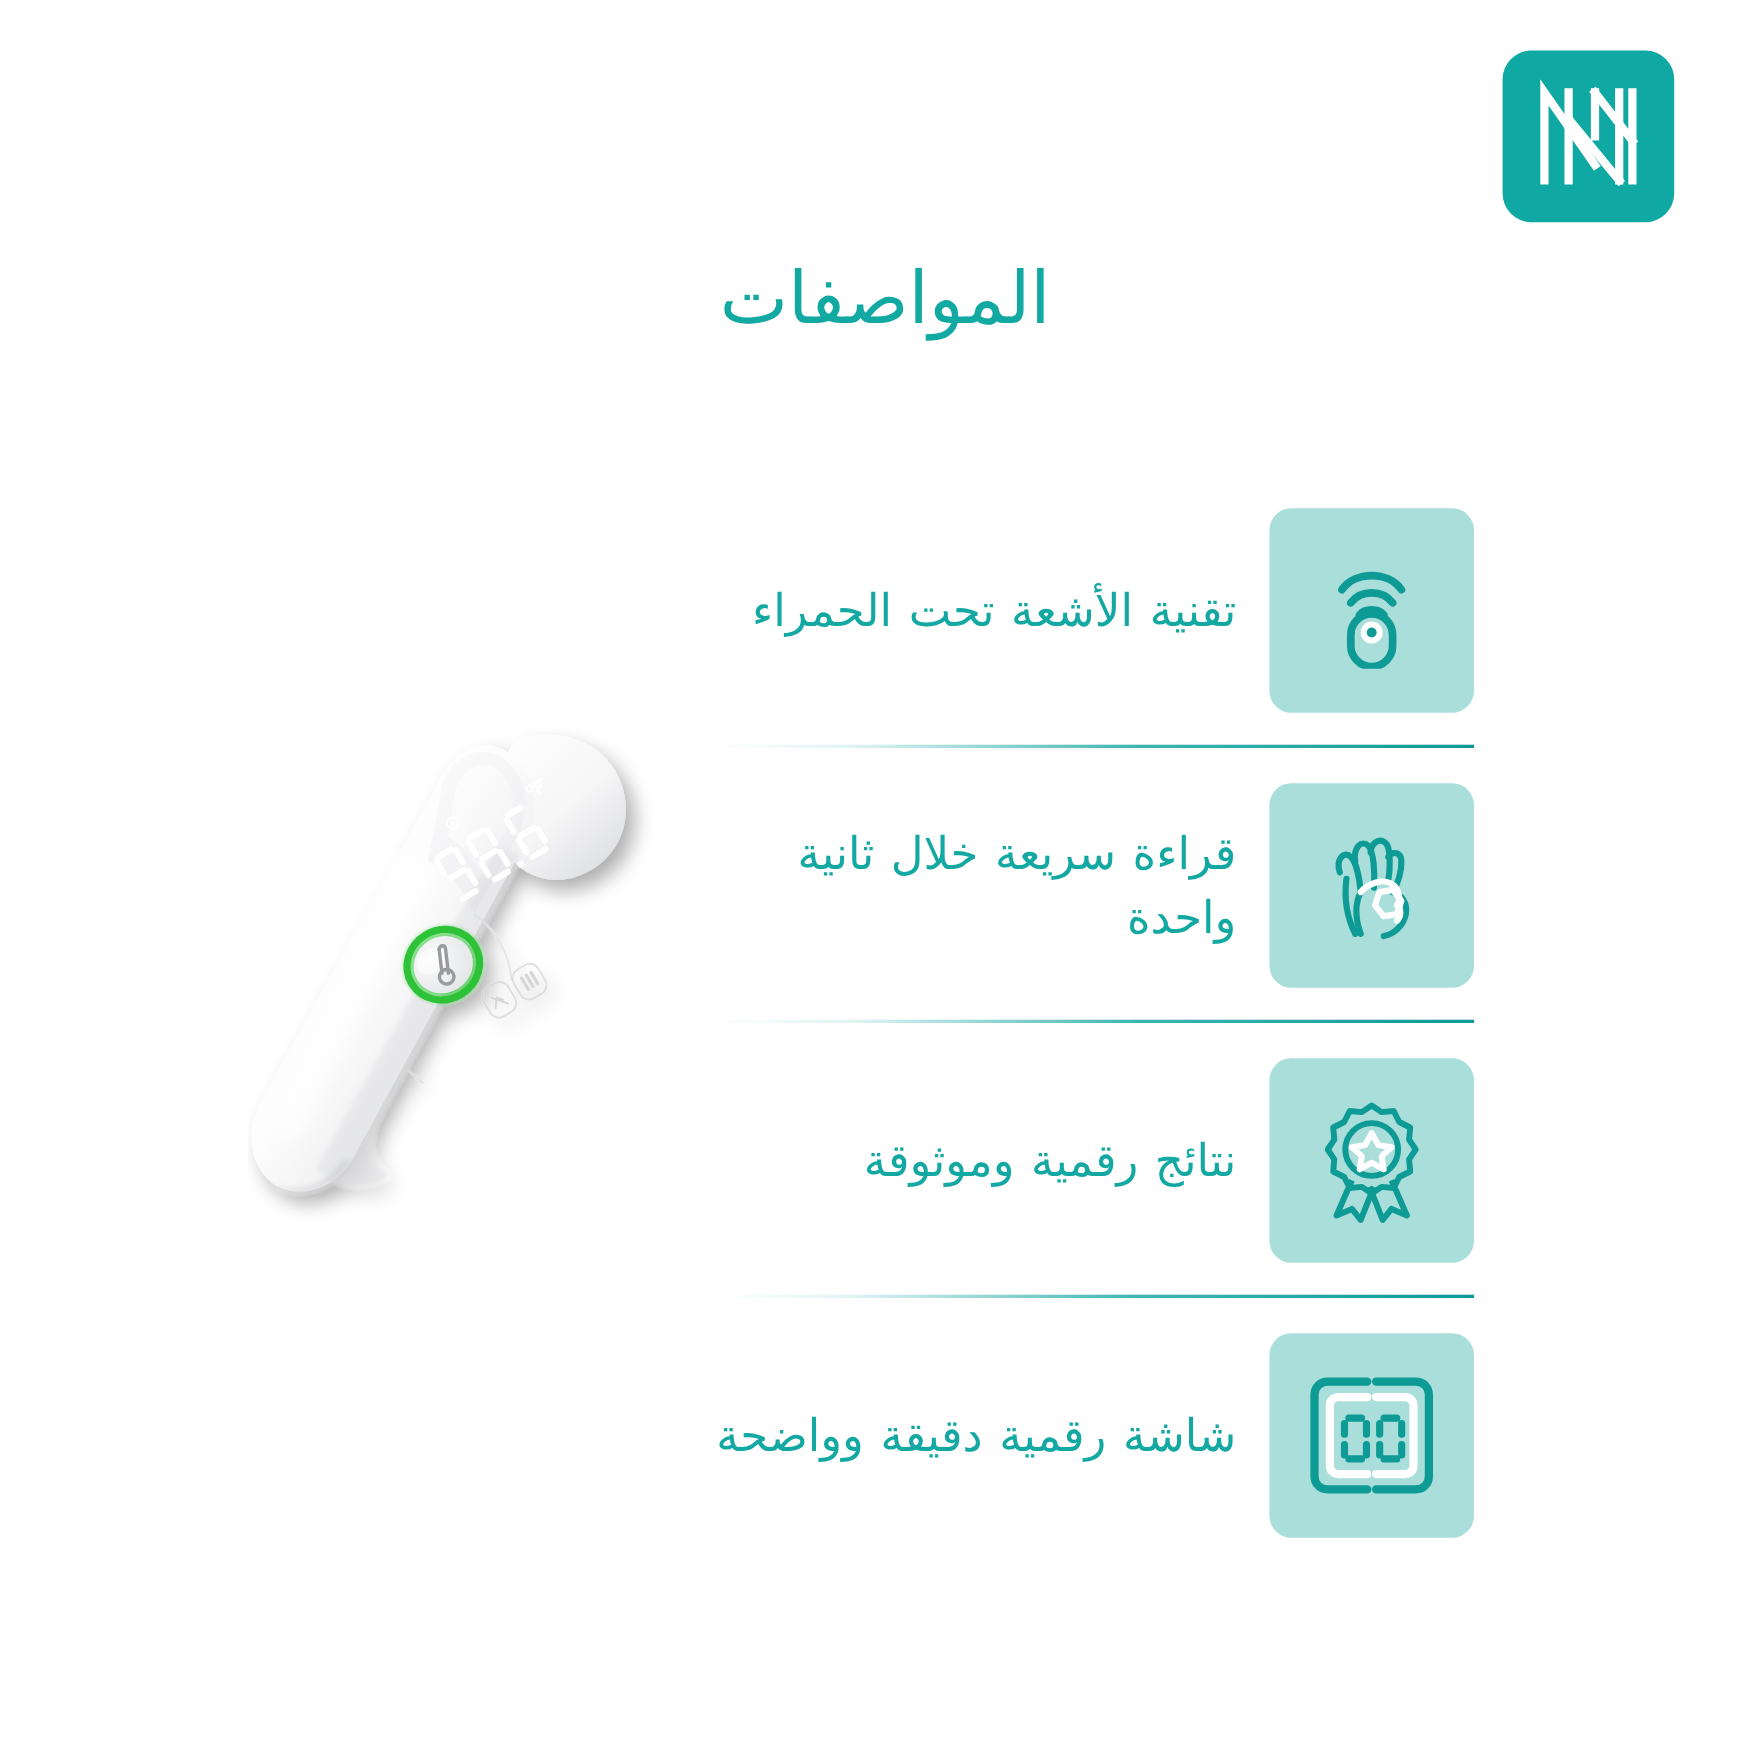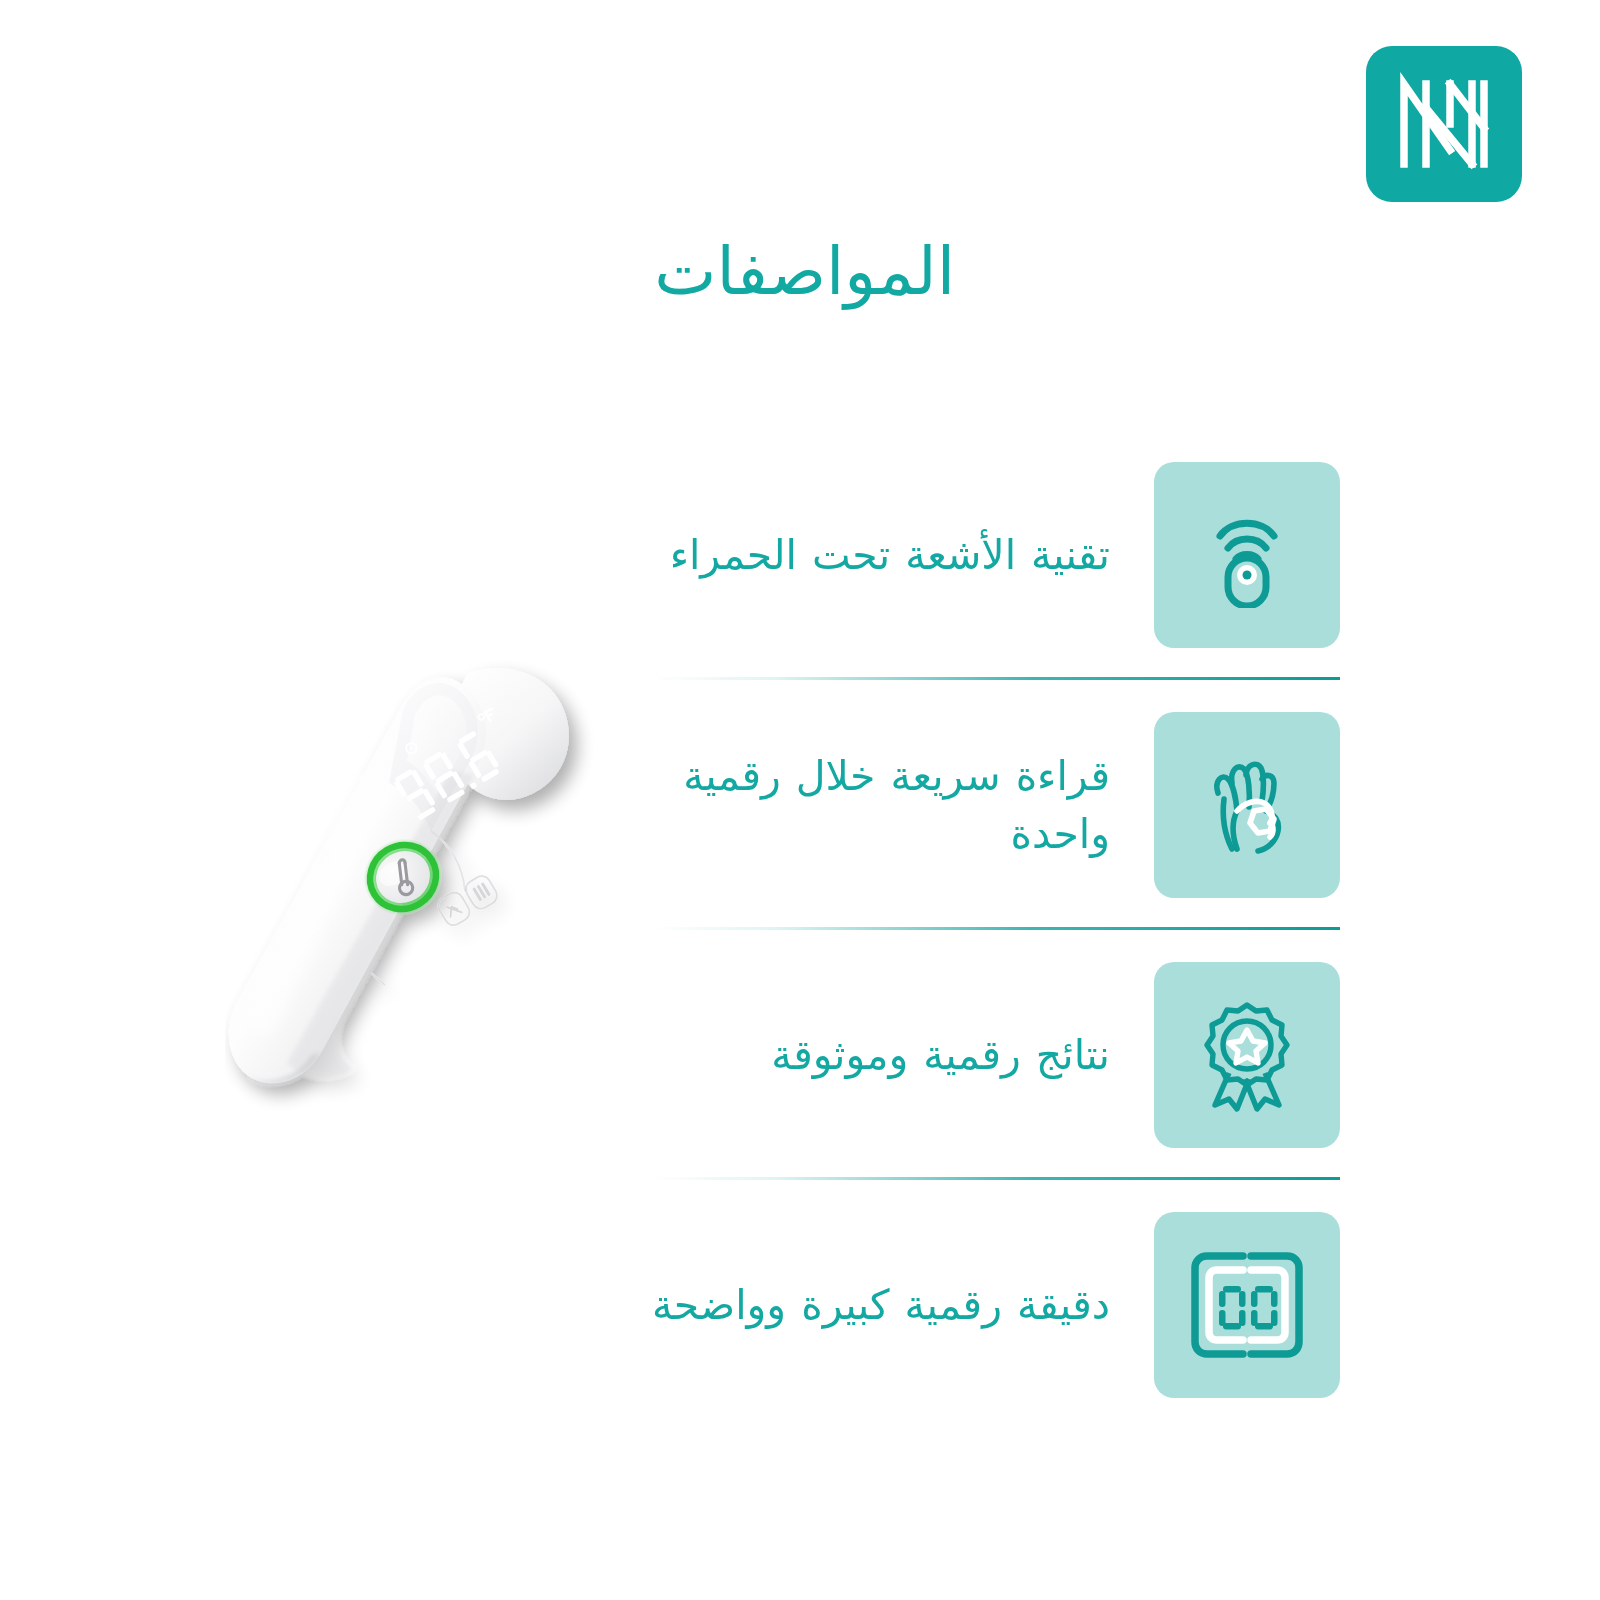--- a/index.html
+++ b/index.html
@@ -55,21 +55,21 @@
     width:186px;height:186px;
     border-radius:20px;
     background:#A9DEDB;
     display:flex;align-items:center;justify-content:center;
     margin-left:0;
   }
   .feature-icon-tile svg{display:block;}
   .feature-label{
     flex:1 1 auto;
     padding-left:6px;
-    padding-right:44px;
+    padding-right:30px;
     font-size:41px;
     color:#14A8A3;
     line-height:1.42;
     direction:rtl;
     word-spacing:2px;
   }
   .row-divider{
     position:absolute;
     bottom:0; right:0;
     width:686px;
@@ -311,21 +311,21 @@
             <path d="M74 62 C82 64 88 72 86 82 C84 92 76 100 66 102"></path>
           </g>
           <g stroke="#ffffff" stroke-width="5.6" stroke-linecap="round" stroke-linejoin="round" fill="none">
             <path d="M45 62 C52 54 64 50 72 54 C80 58 82 68 78 74"></path>
             <path d="M62 62 L74 60 L82 70 L78 82 L66 84 L58 74 Z"></path>
             <path d="M78 74 C82 78 82 84 78 88"></path>
           </g>
         </svg>
       </span>
     </div>
-    <div class="feature-label">قراءة سريعة خلال رقمية واحدة</div>
+    <div class="feature-label">قراءة سريعة خلال ثانية واحدة</div>
     <div class="row-divider"></div>
   </div>
 
   <div class="feature-row">
     <div class="feature-icon-tile">
       <span>
         <svg width="112" height="116" viewBox="0 0 112 116" fill="none">
 
           <g stroke="#0E9A95" stroke-width="5.4" stroke-linejoin="round" fill="none">
             <path d="M38 76 L24 108 L38 102 L46 112 L58 82"></path>
@@ -371,17 +371,17 @@
             <rect x="68" y="38" width="18" height="6.5" rx="3.2"></rect>
             <rect x="64" y="43" width="6.5" height="16" rx="3.2"></rect>
             <rect x="84" y="43" width="6.5" height="16" rx="3.2"></rect>
             <rect x="64" y="62" width="6.5" height="16" rx="3.2"></rect>
             <rect x="84" y="62" width="6.5" height="16" rx="3.2"></rect>
             <rect x="68" y="75" width="18" height="6.5" rx="3.2"></rect>
           </g>
         </svg>
       </span>
     </div>
-    <div class="feature-label">دقيقة رقمية كبيرة وواضحة</div>
+    <div class="feature-label">شاشة رقمية دقيقة وواضحة</div>
 
   </div>
 
 </div>
 
 </body></html>

